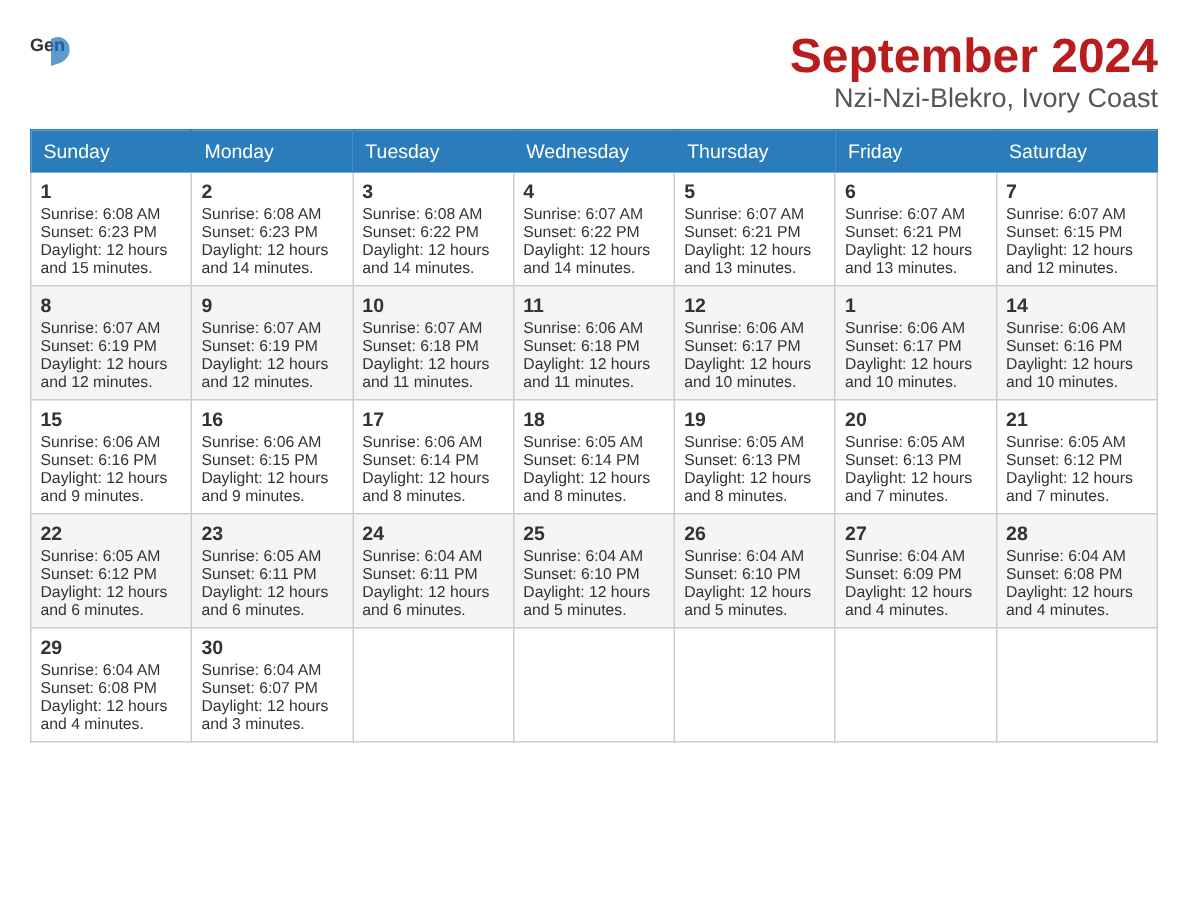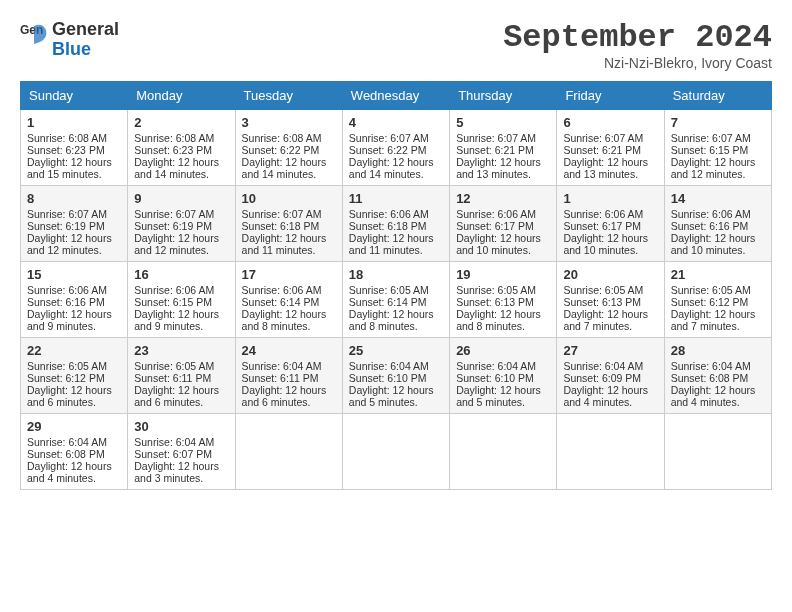--- a/index.html
+++ b/index.html
@@ -32,26 +32,25 @@
       width: 28px;
       height: 28px;
       margin-right: 4px;
     }
     .title-area {
       text-align: right;
     }
     .month-title {
       font-size: 32px;
       font-weight: bold;
-      color: #404040;
+      color: #b91c1c;
       line-height: 1.1;
-      font-family: Liberation Mono, monospace;
     }
     .subtitle {
-      font-size: 14px;
+      font-size: 18px;
       color: #555;
     }
     .calendar {
       width: 100%;
       border-collapse: collapse;
       border: 1px solid #ccc;
     }
     .calendar th {
       background-color: #2a7cba;
       color: #fff;
@@ -88,24 +87,20 @@
   </style>
 </head>
 <body>
 
 <div class="header-area">
   <div class="logo">
     <svg class="logo-icon" viewBox="0 0 28 28" xmlns="http://www.w3.org/2000/svg">
       <text x="0" y="14" font-size="12" font-weight="bold" fill="#333">Gen</text>
       <path d="M14 6 Q22 2 26 10 Q28 18 20 22 L14 24 Z" fill="#1a6fba" opacity="0.7"></path>
     </svg>
-    <div class="logo-text">
-      <span class="general">General</span>
-      <span class="blue">Blue</span>
-    </div>
   </div>
   <div class="title-area">
     <div class="month-title">September 2024</div>
     <div class="subtitle">Nzi-Nzi-Blekro, Ivory Coast</div>
   </div>
 </div>
 
 <table class="calendar">
   <thead>
     <tr>

